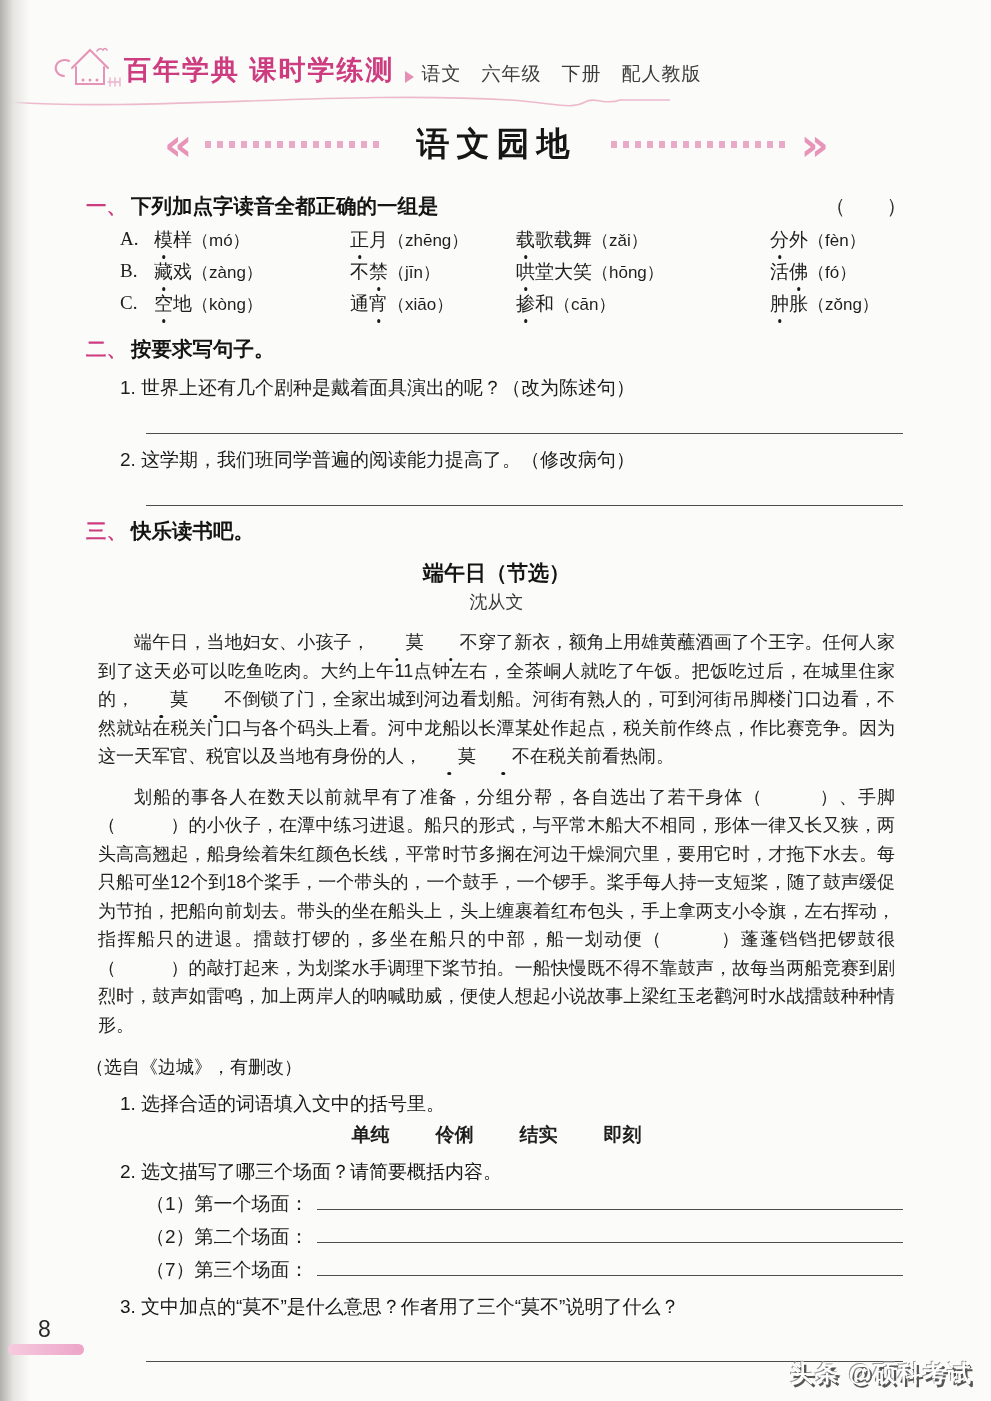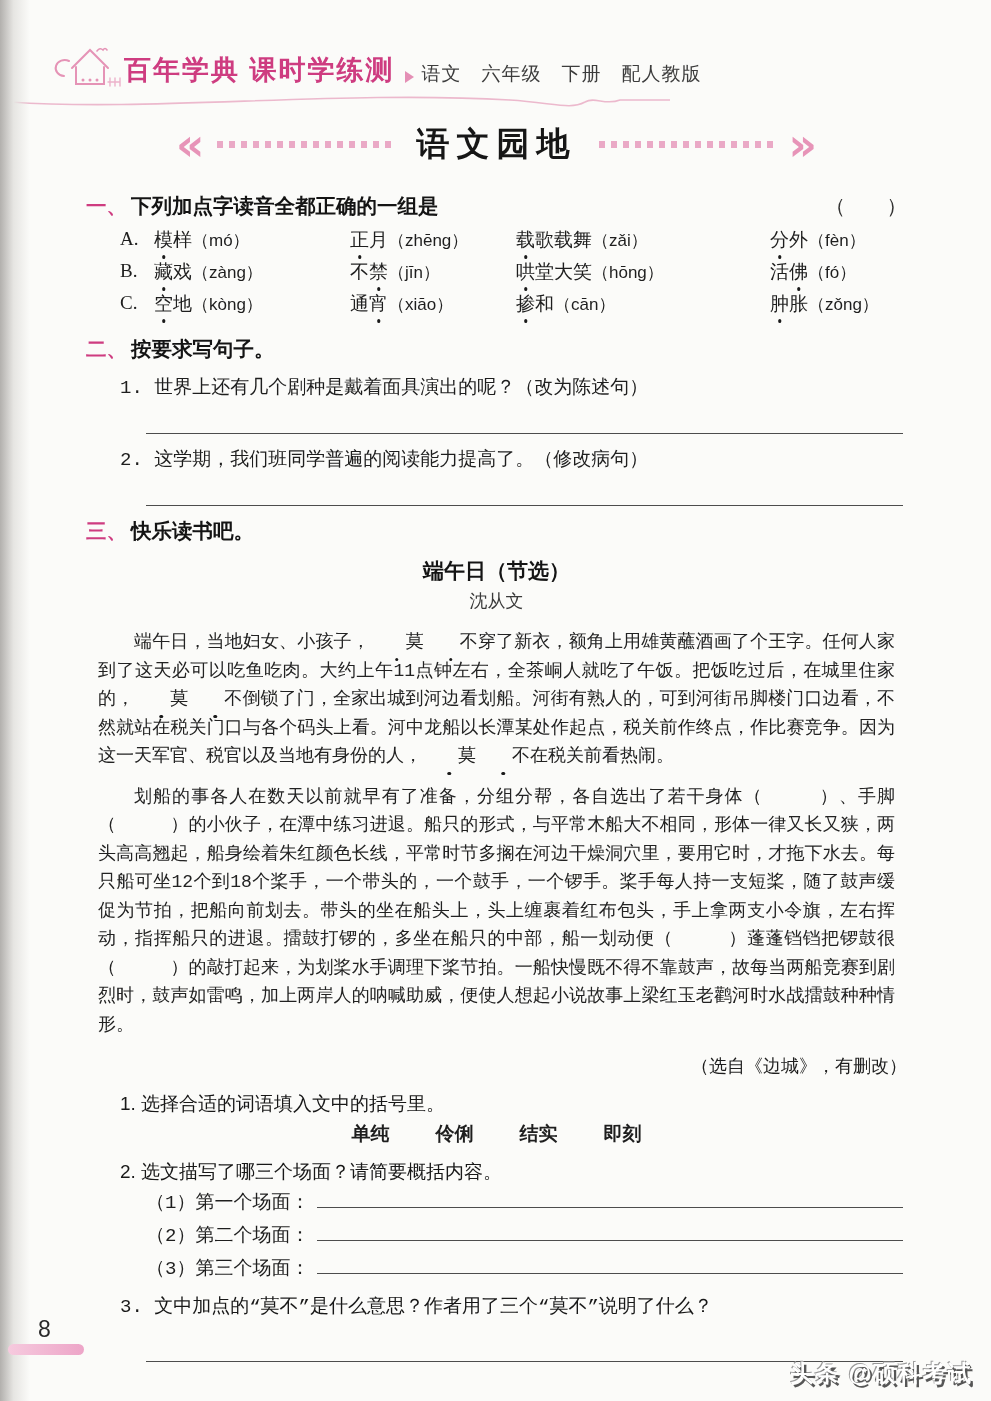--- a/index.html
+++ b/index.html
@@ -20,47 +20,47 @@
   .hdr{position:relative;margin:42px 0 0 -36px;height:56px;display:flex;align-items:center;}
   .hdr .brand{color:#ce3c80;font-weight:bold;font-size:27px;letter-spacing:2px;white-space:nowrap;}
   .hdr .pointer{width:0;height:0;border-left:9px solid #e48fb5;border-top:6px solid transparent;border-bottom:6px solid transparent;margin:14px 8px 0 10px;}
   .hdr .meta{font-size:19px;color:#3c3c3c;letter-spacing:1px;margin-top:8px;white-space:nowrap;}
   .hdr-wave{position:absolute;left:-40px;top:46px;z-index:1;}
 
   
   .banner{margin-top:24px;display:flex;align-items:center;justify-content:center;gap:12px;}
   .chev{color:#e794b8;font-size:44px;font-weight:bold;line-height:40px;font-family:"DejaVu Sans",sans-serif;}
   .dotline{width:178px;height:7px;background:repeating-linear-gradient(90deg,#eaa9c6 0 6px,rgba(0,0,0,0) 6px 12px);}
-  .banner h1{margin:0 10px;font-size:33px;letter-spacing:7px;color:#161616;font-weight:bold;font-family:"DejaVu Sans",sans-serif;}
+  .banner h1{margin:0 22px;font-size:33px;letter-spacing:7px;color:#161616;font-weight:bold;font-family:"DejaVu Sans",sans-serif;}
 
   
   .sec-head{display:flex;align-items:baseline;font-size:20.5px;font-weight:bold;line-height:30px;}
   .sec-num{color:#ce3c80;margin-right:4px;}
   .sec-title{color:#141414;}
   .sec-head .bracket{margin-left:auto;font-weight:normal;color:#333;}
   .sec1{margin-top:24px;}
-  .serif{font-family:Liberation Mono, monospace;}
+  .serif{font-family:Liberation Sans, sans-serif;}
 
   .options{margin-left:34px;margin-top:3px;}
   .opt-row{display:grid;grid-template-columns:34px 196px 166px 254px auto;line-height:30px;font-size:19px;}
   .opt-label{font-family:"Liberation Serif",serif;}
   .opt-item{font-family:"DejaVu Serif","Liberation Serif",serif;white-space:nowrap;}
   .pinyin{font-family:"Liberation Sans",sans-serif;font-size:17px;text-align:center;}
 
   .sec2{margin-top:14px;}
   .s2-item{margin-left:34px;}
   .s2-text{font-size:19px;line-height:32px;margin-top:8px;}
   .blank-line{height:1px;border-bottom:1.6px solid #4d4d4d;margin:28px 4px 10px 26px;}
 
   .sec3{margin-top:10px;}
   .p-title{text-align:center;font-size:21px;font-weight:bold;margin-top:12px;line-height:30px;color:#141414;}
   .p-author{text-align:center;font-size:18px;line-height:28px;color:#3a3a3a;}
   .passage{margin-top:6px;}
   .para{margin:12px;text-indent:2em;text-align:justify;font-size:18px;line-height:28.5px;color:#222;}
-  .p-source{text-align:right;font-size:18px;line-height:32px;}
+  .p-source{font-size:18px;line-height:32px;}
 
   .dc{position:relative;display:inline-block;}
   .dc::after{content:"";position:absolute;left:50%;bottom:-4.5px;transform:translateX(-50%);
     width:3.5px;height:3.5px;border-radius:50%;background:#1a1a1a;}
 
   .q{margin-left:34px;font-size:19px;line-height:30px;margin-top:6px;color:#181818;}
   .word-bank{display:flex;justify-content:center;gap:46px;font-size:19px;font-weight:bold;line-height:32px;}
   .q2-row{display:flex;align-items:baseline;margin-left:60px;line-height:33px;font-size:19px;}
   .q2-row .inline-blank{flex:1;border-bottom:1.6px solid #4d4d4d;margin:0 4px 4px 8px;height:1px;}
   .answer-blanks{margin:6px 4px 0 60px;}
@@ -188,21 +188,21 @@
       <div id="q2-items">
           <div class="q2-row">
             <span class="serif">（1）第一个场面：</span>
             <span class="inline-blank"></span>
           </div>
           <div class="q2-row">
             <span class="serif">（2）第二个场面：</span>
             <span class="inline-blank"></span>
           </div>
           <div class="q2-row">
-            <span class="serif">（3）第三个场面：</span>
+            <span class="serif">（7）第三个场面：</span>
             <span class="inline-blank"></span>
           </div>
         </div>
 
       <div class="q serif">3. 文中加点的“莫不”是什么意思？作者用了三个“莫不”说明了什么？</div>
       <div class="answer-blanks">
         <div class="blank-line"></div>
 
       </div>
     </div>

